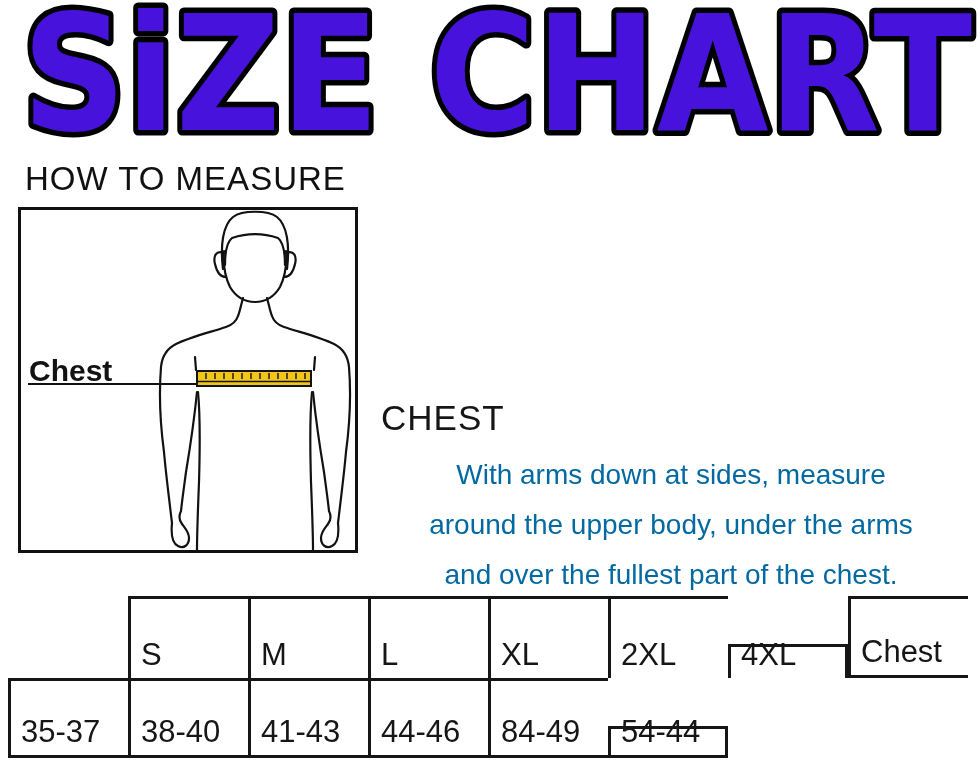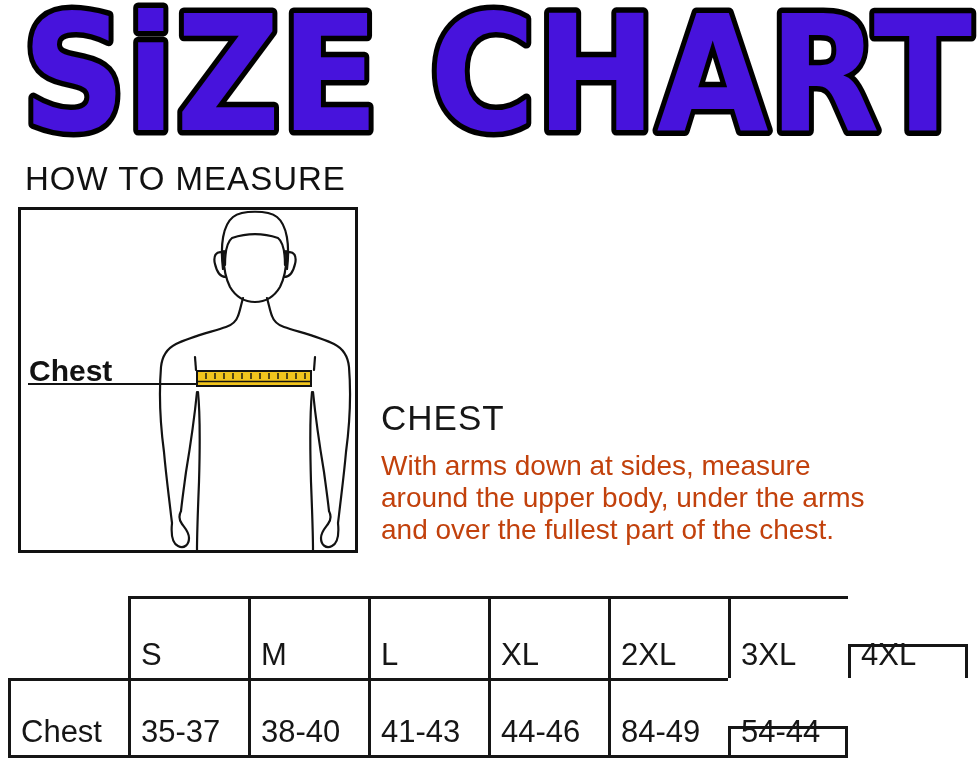--- a/index.html
+++ b/index.html
@@ -22,22 +22,23 @@
     width:334px;height:340px;
     border:3px solid #111;
     background:#fff;
   }
   .chest-heading{
     position:absolute;left:381px;top:398px;
     font-size:35px;font-weight:normal;letter-spacing:1px;color:#161616;
   }
   .chest-body{
     position:absolute;left:381px;top:450px;width:580px;
-    font-size:28px;line-height:32px;color:#c2410c;
+    font-size:28px;line-height:50px;color:#0369a1;
     white-space:pre-line;
+    text-align:center;
   }
   .size-grid{
     position:absolute;left:8px;top:596px;
     display:grid;
     grid-template-columns:repeat(8,120px);
     grid-template-rows:82px 80px;
   }
   .cell{
     box-sizing:border-box;
     border-left:3px solid #161616;
@@ -111,21 +112,20 @@
 and over the fullest part of the chest.</div>
 
   <div class="size-grid">
 
     <div class="cell corner"></div>
     <div class="cell">S</div>
     <div class="cell">M</div>
     <div class="cell">L</div>
     <div class="cell">XL</div>
     <div class="cell">2XL</div>
-    <div class="cell">3XL</div>
     <div class="cell col-last">4XL</div>
 
     <div class="cell row-data">Chest</div>
     <div class="cell row-data">35-37</div>
     <div class="cell row-data">38-40</div>
     <div class="cell row-data">41-43</div>
     <div class="cell row-data">44-46</div>
     <div class="cell row-data">84-49</div>
     <div class="cell row-data col-last">54-44</div>
   </div>

